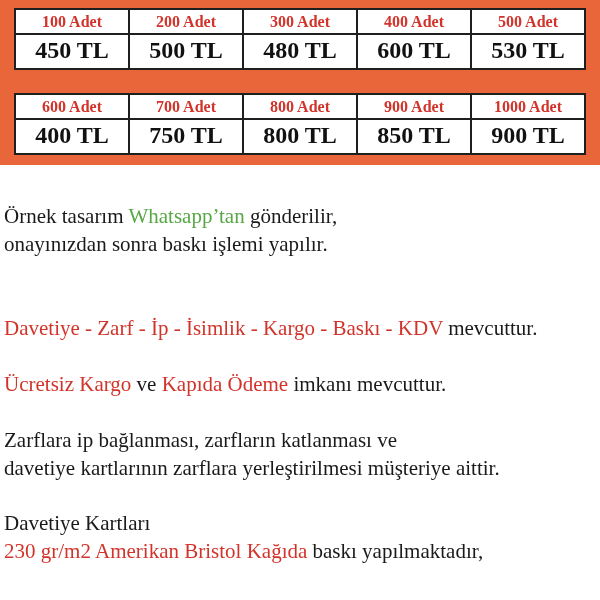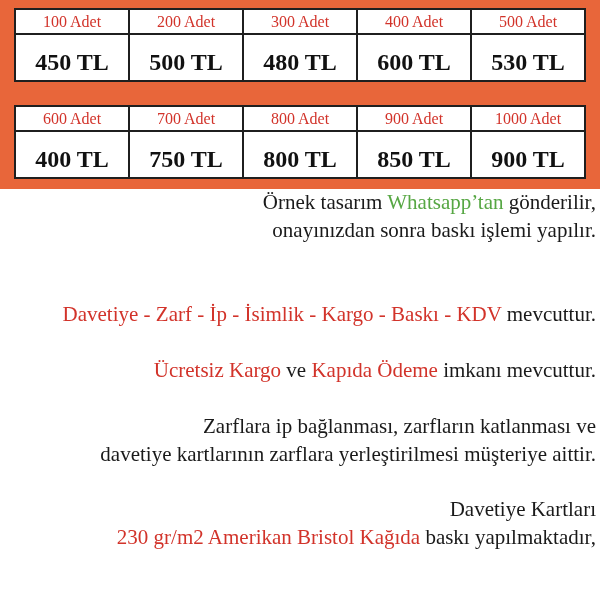--- a/index.html
+++ b/index.html
@@ -29,33 +29,34 @@
     table-layout: fixed;
   }
   .price-table + .price-table { margin-top: 23px; }
   .price-table td {
     border: 2px solid #1f1f1f;
     text-align: center;
     vertical-align: middle;
   }
   .qty-cell {
     color: var(--red);
-    font-weight: normal;
+    font-weight: bold;
     font-size: 16px;
     padding: 3px 0 2px 0;
   }
   .price-cell {
     color: var(--table-text);
     font-weight: bold;
     font-size: 24px;
-    padding: 14px 0 4px 0;
+    padding: 2px 0 4px 0;
   }
   .info {
+    margin-top: 38px;
     padding: 0 4px;
-    text-align: right;
+    text-align: left;
     font-size: 21px;
     color: var(--body-text);
     line-height: 1.33;
   }
   .info p { margin: 0 0 28px 0; }
   .red { color: var(--red); }
   .green { color: var(--green); }
 </style>
 </head>
 <body>

